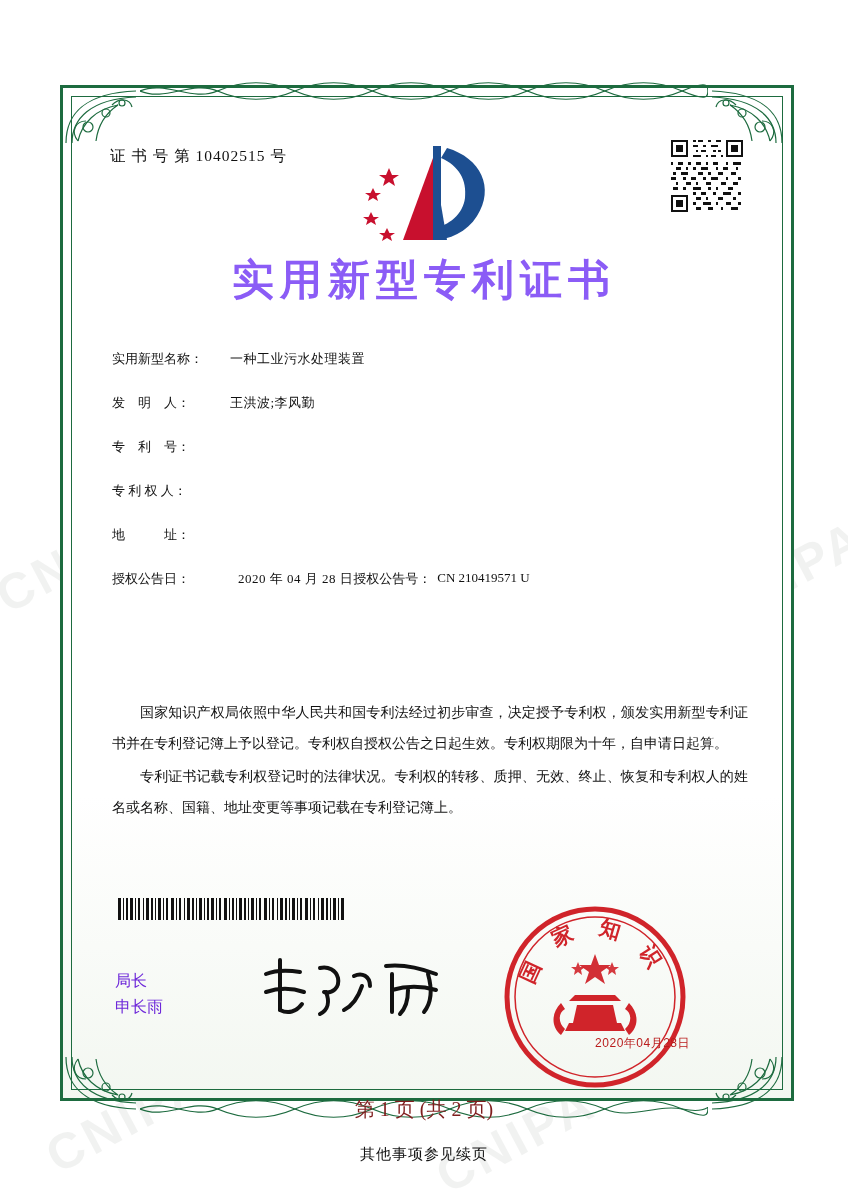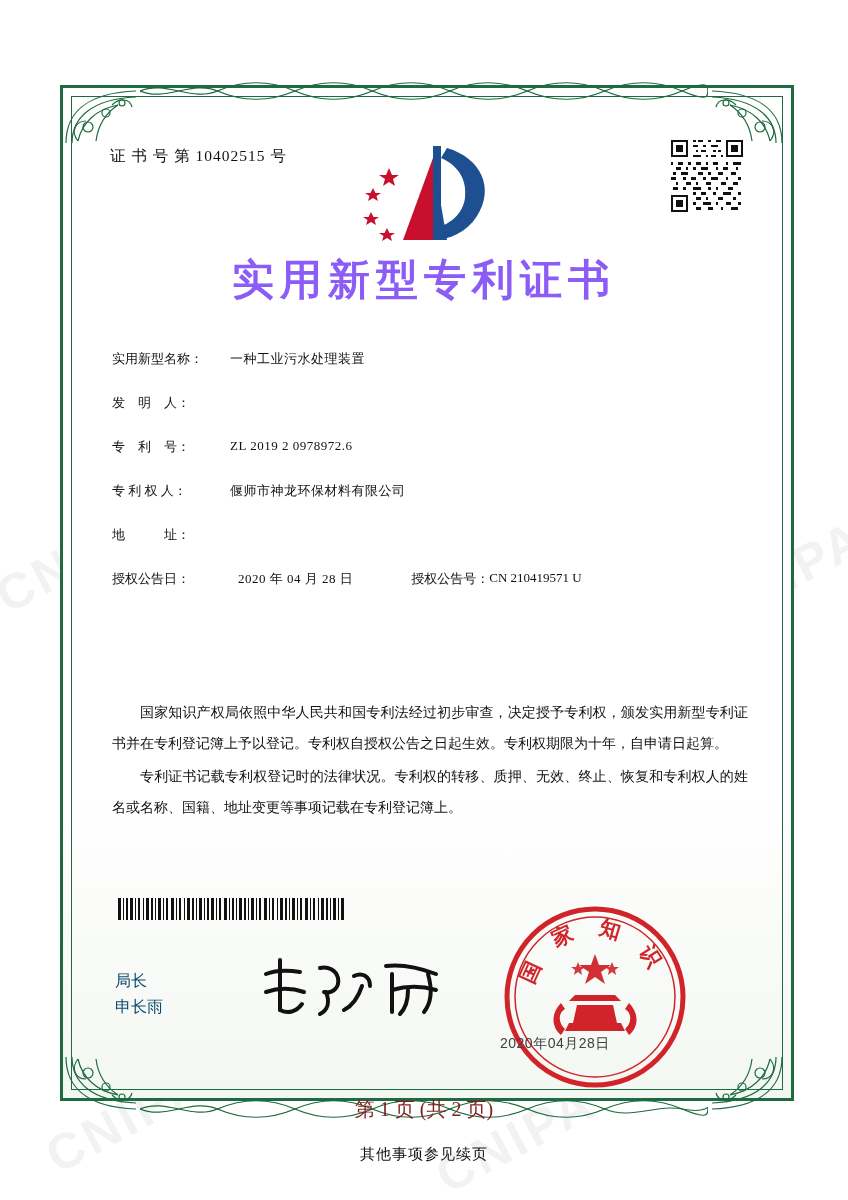--- a/index.html
+++ b/index.html
@@ -147,25 +147,24 @@
     flex: 0 0 118px;
     letter-spacing: 0px;
     white-space: nowrap;
   }
   .field-value {
     flex: 1;
     letter-spacing: 0.5px;
   }
   .field-row.dual .field-value { flex: 0 0 auto; margin-left: 8px; }
   .second-label {
-    margin-left: 58px;
     white-space: nowrap;
   }
   .second-value {
-    margin-left: 0;
+    margin-left: 6px;
     white-space: nowrap;
   }
 
   .paragraphs {
     position: absolute;
     left: 112px;
     top: 697px;
     width: 636px;
     font-size: 14px;
     line-height: 31px;
@@ -183,44 +182,44 @@
     top: 898px;
     width: 228px;
     height: 22px;
   }
   .signature-block {
     position: absolute;
     left: 115px;
     top: 968px;
     font-size: 16px;
     line-height: 26px;
-    color: #0c4a6e;
+    color: #6d28d9;
   }
   .handwriting {
     position: absolute;
     left: 258px;
     top: 952px;
     width: 200px;
     height: 70px;
   }
   .seal {
     position: absolute;
     left: 500px;
     top: 902px;
     width: 190px;
     height: 190px;
   }
   .seal-date {
     position: absolute;
     left: 500px;
     top: 1035px;
     width: 190px;
-    text-align: left;
-    color: #404040;
-    font-size: 14px;
+    text-align: right;
+    color: #b91c1c;
+    font-size: 12px;
     letter-spacing: 0.5px;
     font-family: "Liberation Sans", sans-serif;
   }
   .page-number {
     position: absolute;
     left: 0; right: 0;
     top: 1096px;
     text-align: center;
     font-size: 20px;
     color: #7f1d1d;
@@ -445,28 +444,27 @@
 
     <div class="title">实用新型专利证书</div>
 
     <div class="fields">
       <div class="field-row">
         <div class="field-label">实用新型名称：</div>
         <div class="field-value">一种工业污水处理装置</div>
       </div>
       <div class="field-row">
         <div class="field-label">发　明　人：</div>
+        <div class="field-value">王洪波;李风勤</div>
       </div>
       <div class="field-row">
         <div class="field-label">专　利　号：</div>
-        <div class="field-value">ZL 2019 2 0978972.6</div>
       </div>
       <div class="field-row">
         <div class="field-label">专 利 权 人：</div>
-        <div class="field-value">偃师市神龙环保材料有限公司</div>
       </div>
       <div class="field-row">
         <div class="field-label">地　　　址：</div>
       </div>
       <div class="field-row dual">
         <div class="field-label">授权公告日：</div>
         <div class="field-value">2020 年 04 月 28 日</div>
         <div class="second-label">授权公告号：</div>
         <div class="second-value">CN 210419571 U</div>
       </div>

